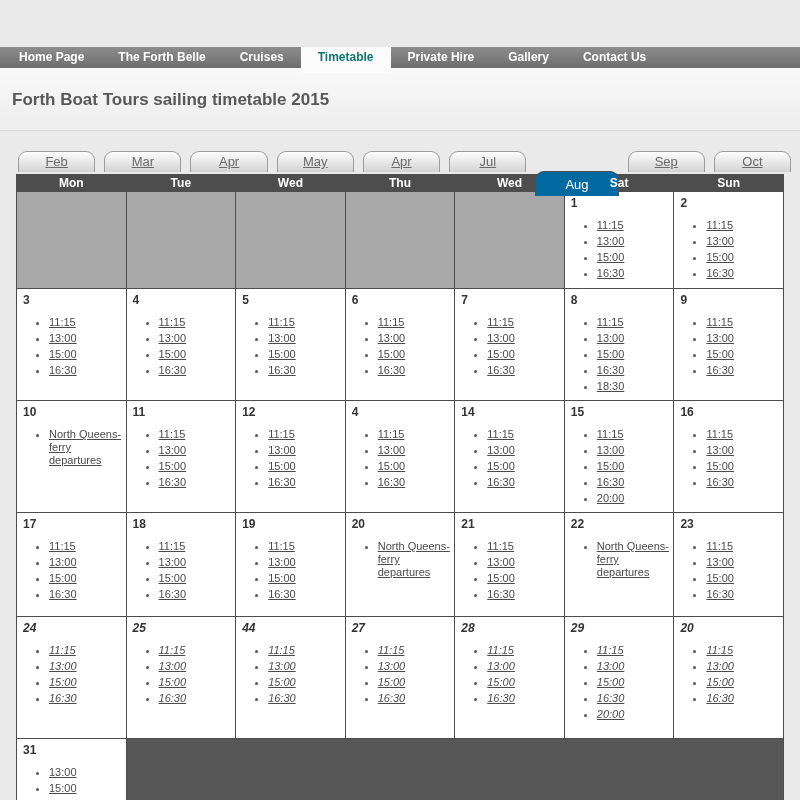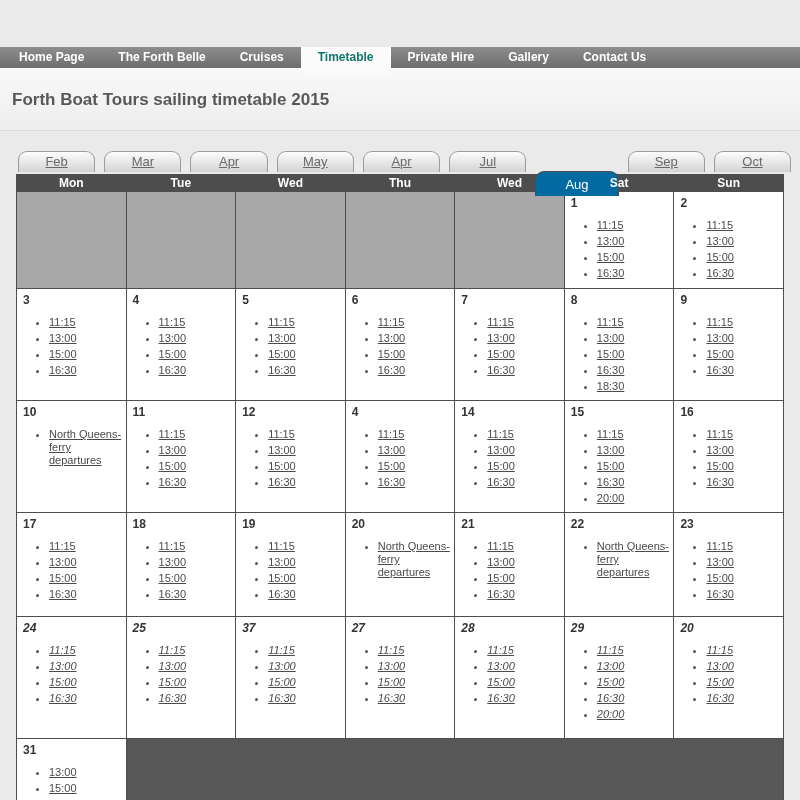--- a/index.html
+++ b/index.html
@@ -414,21 +414,21 @@
           <td class="day-cell">
             <div class="day-number">25</div>
             <ul class="departures">
               <li><a href="#">11:15</a></li>
               <li><a href="#">13:00</a></li>
               <li><a href="#">15:00</a></li>
               <li><a href="#">16:30</a></li>
             </ul>
           </td>
           <td class="day-cell">
-            <div class="day-number">37</div>
+            <div class="day-number">44</div>
             <ul class="departures">
               <li><a href="#">11:15</a></li>
               <li><a href="#">13:00</a></li>
               <li><a href="#">15:00</a></li>
               <li><a href="#">16:30</a></li>
             </ul>
           </td>
           <td class="day-cell">
             <div class="day-number">27</div>
             <ul class="departures">

